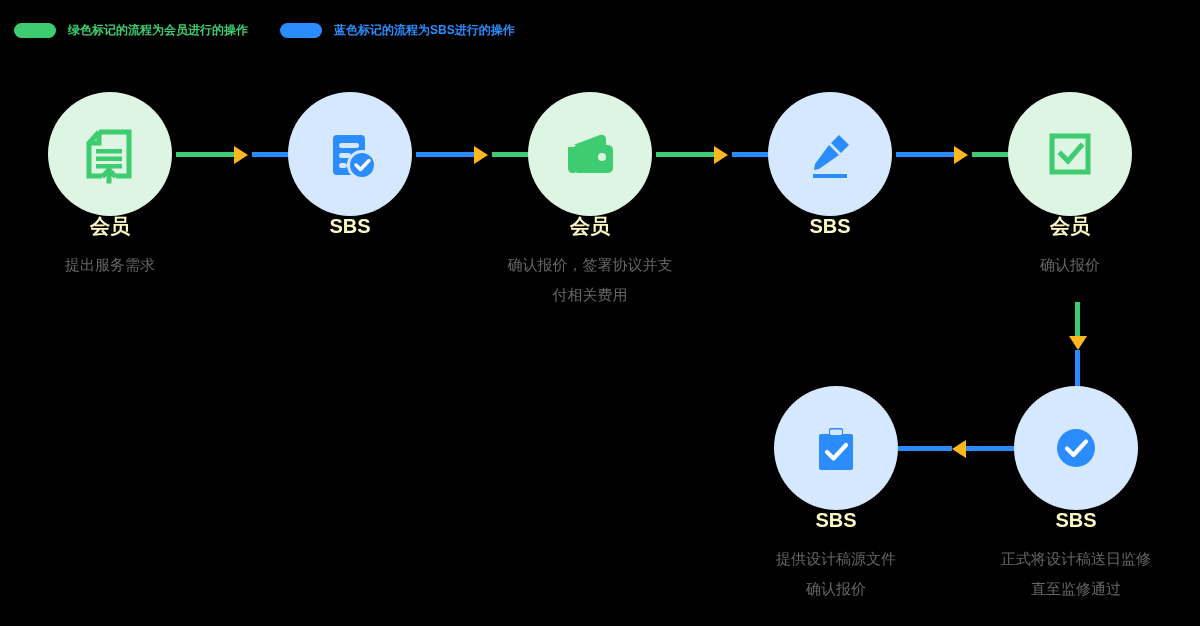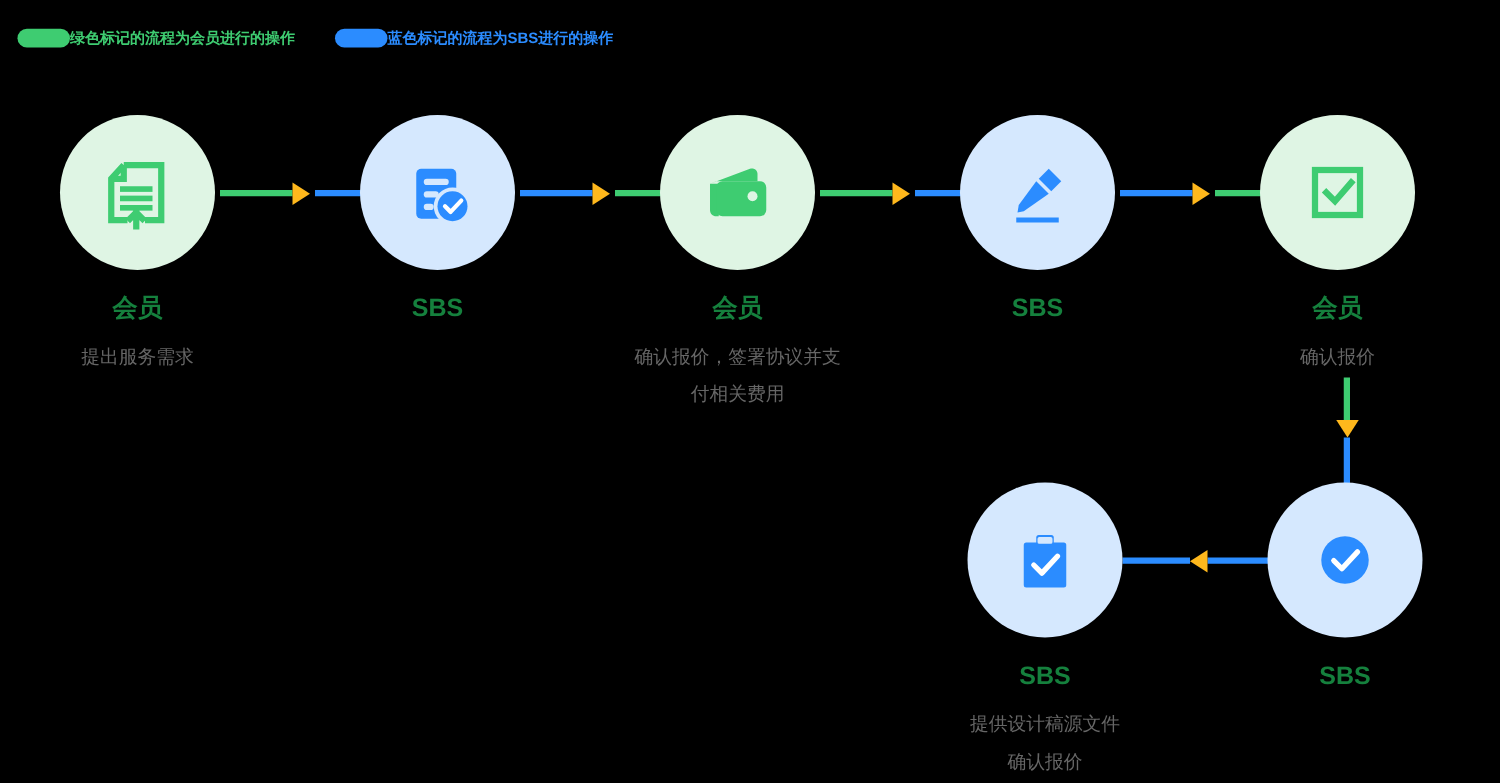--- a/index.html
+++ b/index.html
@@ -33,20 +33,21 @@
     width: 42px;
     height: 15px;
     border-radius: 8px;
     display: inline-block;
   }
   .legend-pill.green { background: #3ECC71; }
   .legend-pill.blue  { background: #2B8CFF; }
   .legend-text {
     font-size: 12px;
     font-weight: bold;
+    margin-left: 12px;
     white-space: nowrap;
     letter-spacing: 0px;
   }
   .legend-text.green { color: #3ECC71; }
   .legend-text.blue  { color: #2B8CFF; }
   .legend-gap { width: 32px; }
 
   
   .stage {
     position: absolute;
@@ -68,24 +69,23 @@
     border-radius: 50%;
     display: flex;
     align-items: center;
     justify-content: center;
     box-sizing: border-box;
   }
   .node-circle.green { background: #DFF5E4; }
   .node-circle.blue  { background: #D5E8FE; }
 
   .node-actor {
-    margin-top: 21px;
     font-size: 20px;
     font-weight: bold;
-    color: #15803d;
+    color: #fef9c3;
     line-height: 20px;
   }
   .node-desc {
     margin-top: 14px;
     font-size: 15px;
     color: #666666;
     line-height: 30px;
     width: 170px;
     margin-left: -23px;
     white-space: pre-line;
@@ -270,15 +270,17 @@
   <div class="node" style="left:966px; top:294px;">
     <div class="node-circle blue">
       <span>
         <svg width="70" height="70" viewBox="0 0 70 70">
           <circle cx="35" cy="35" r="19" fill="#2B8CFF"></circle>
           <path d="M26 35.5 L32.5 42 L45 28.5" fill="none" stroke="#FFFFFF" stroke-width="4.2" stroke-linecap="round" stroke-linejoin="round"></path>
         </svg>
       </span>
     </div>
     <div class="node-actor">SBS</div>
+    <div class="node-desc wide">正式将设计稿送日监修
+直至监修通过</div>
   </div>
 
 </div>
 
 </body></html>

